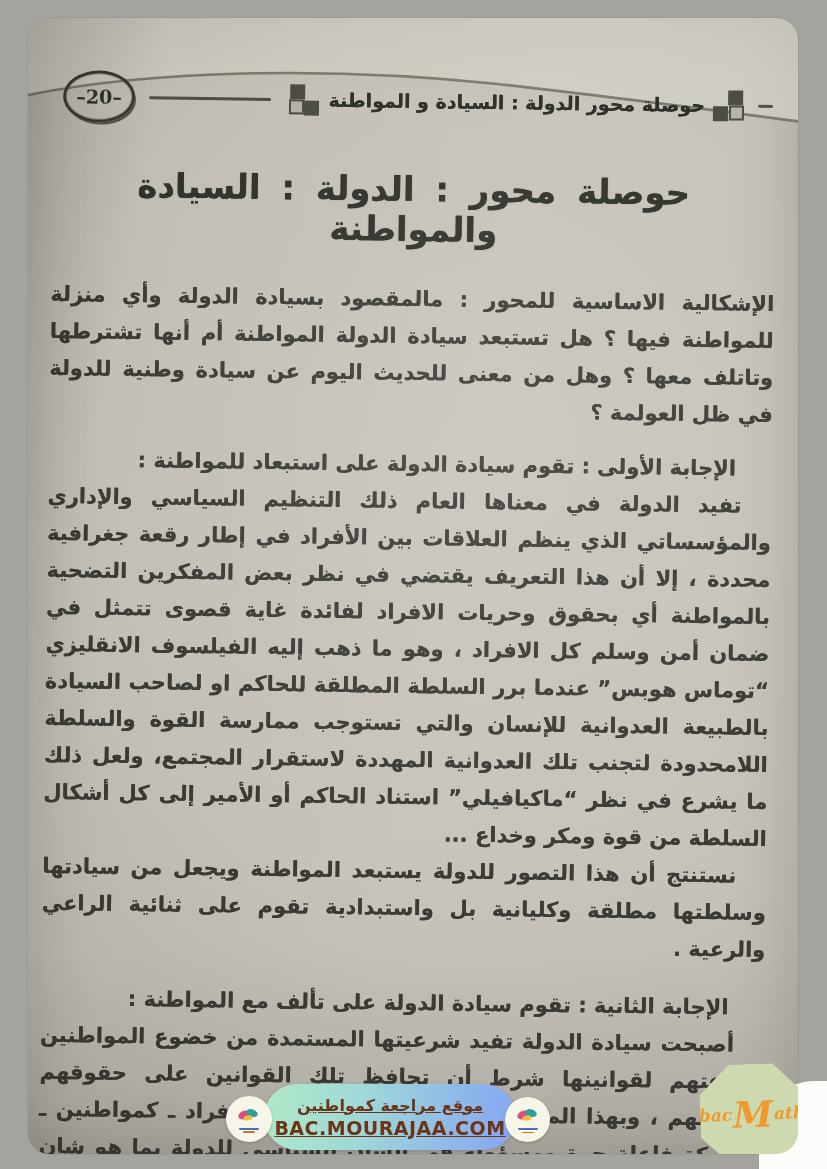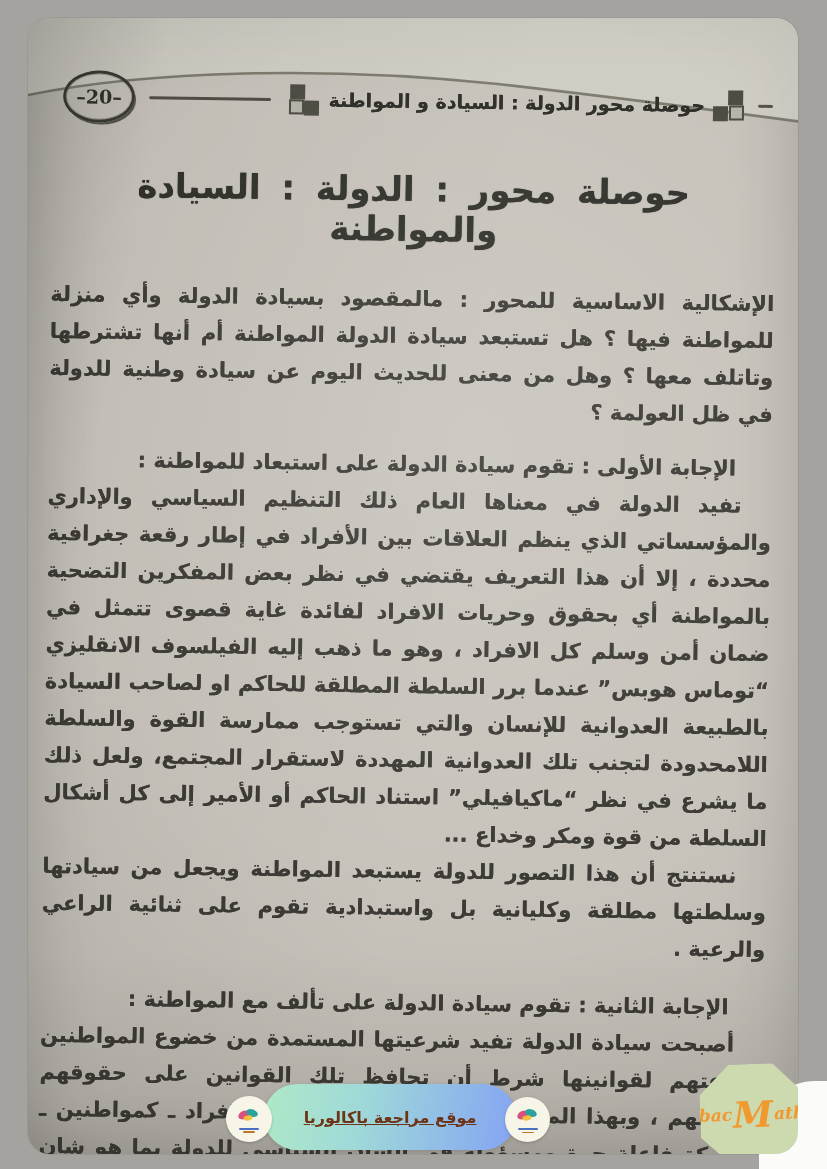--- a/index.html
+++ b/index.html
@@ -152,21 +152,22 @@
       <p class="section-heading">الإجابة الأولى : تقوم سيادة الدولة على استبعاد للمواطنة :</p>
       <p class="para">تفيد الدولة في معناها العام ذلك التنظيم السياسي والإداري والمؤسساتي الذي ينظم العلاقات بين الأفراد في إطار رقعة جغرافية محددة ، إلا أن هذا التعريف يقتضي في نظر بعض المفكرين التضحية بالمواطنة أي بحقوق وحريات الافراد لفائدة غاية قصوى تتمثل في ضمان أمن وسلم كل الافراد ، وهو ما ذهب إليه الفيلسوف الانقليزي “توماس هوبس” عندما برر السلطة المطلقة للحاكم او لصاحب السيادة بالطبيعة العدوانية للإنسان والتي تستوجب ممارسة القوة والسلطة اللامحدودة لتجنب تلك العدوانية المهددة لاستقرار المجتمع، ولعل ذلك ما يشرع في نظر “ماكيافيلي” استناد الحاكم أو الأمير إلى كل أشكال السلطة من قوة ومكر وخداع ...</p>
       <p class="para tail">نستنتج أن هذا التصور للدولة يستبعد المواطنة ويجعل من سيادتها وسلطتها مطلقة وكليانية بل واستبدادية تقوم على ثنائية الراعي والرعية .</p>
 
       <p class="section-heading second">الإجابة الثانية : تقوم سيادة الدولة على تألف مع المواطنة :</p>
       <p class="para">أصبحت سيادة الدولة تفيد شرعيتها المستمدة من خضوع المواطنين وطاعتهم لقوانينها شرط أن تحافظ تلك القوانين على حقوقهم وحرياتهم ، وبهذا المعنى تفيد المواطنة مشاركة الافراد ـ كمواطنين ـ مشاركة فاعلة حرة ومسؤولة في الشأن السياسي للدولة بما هو شان عام ، وهو ما يتجلى مع نموذج الدولة الديموقراطية التي تفوض فيها السلطة المطلقة للشعب عبر نواب ينتخبهم إرادياً ليشرعوا قوانين لا تتعارض مع حرياتهم لأنها تعبر عن إرادتهم وما بينه روسو من خلال الدولة البرلمانية الديمقراطية القائمة على عقد اجتماعي</p>
     </div>
   </div>
 
   <div class="site-badge">
-    <span class="l1">موقع مراجعة  باكالوريا</span>
+    <span class="l1">موقع مراجعة  كمواطنين</span>
+    <span class="l2">BAC.MOURAJAA.COM</span>
   </div>
 
   <div class="logo-circle left">
     <svg width="26" height="20" viewBox="0 0 26 20">
       <ellipse cx="8" cy="9" rx="6" ry="4" fill="#d94f7e" transform="rotate(-25 8 9)"></ellipse>
       <ellipse cx="16" cy="7" rx="6" ry="3.6" fill="#29a39b" transform="rotate(20 16 7)"></ellipse>
       <ellipse cx="12" cy="12" rx="4.5" ry="2.6" fill="#f2bf3a" transform="rotate(-8 12 12)"></ellipse>
     </svg>
     <span class="cap"></span>
       <span class="cap2"></span>

